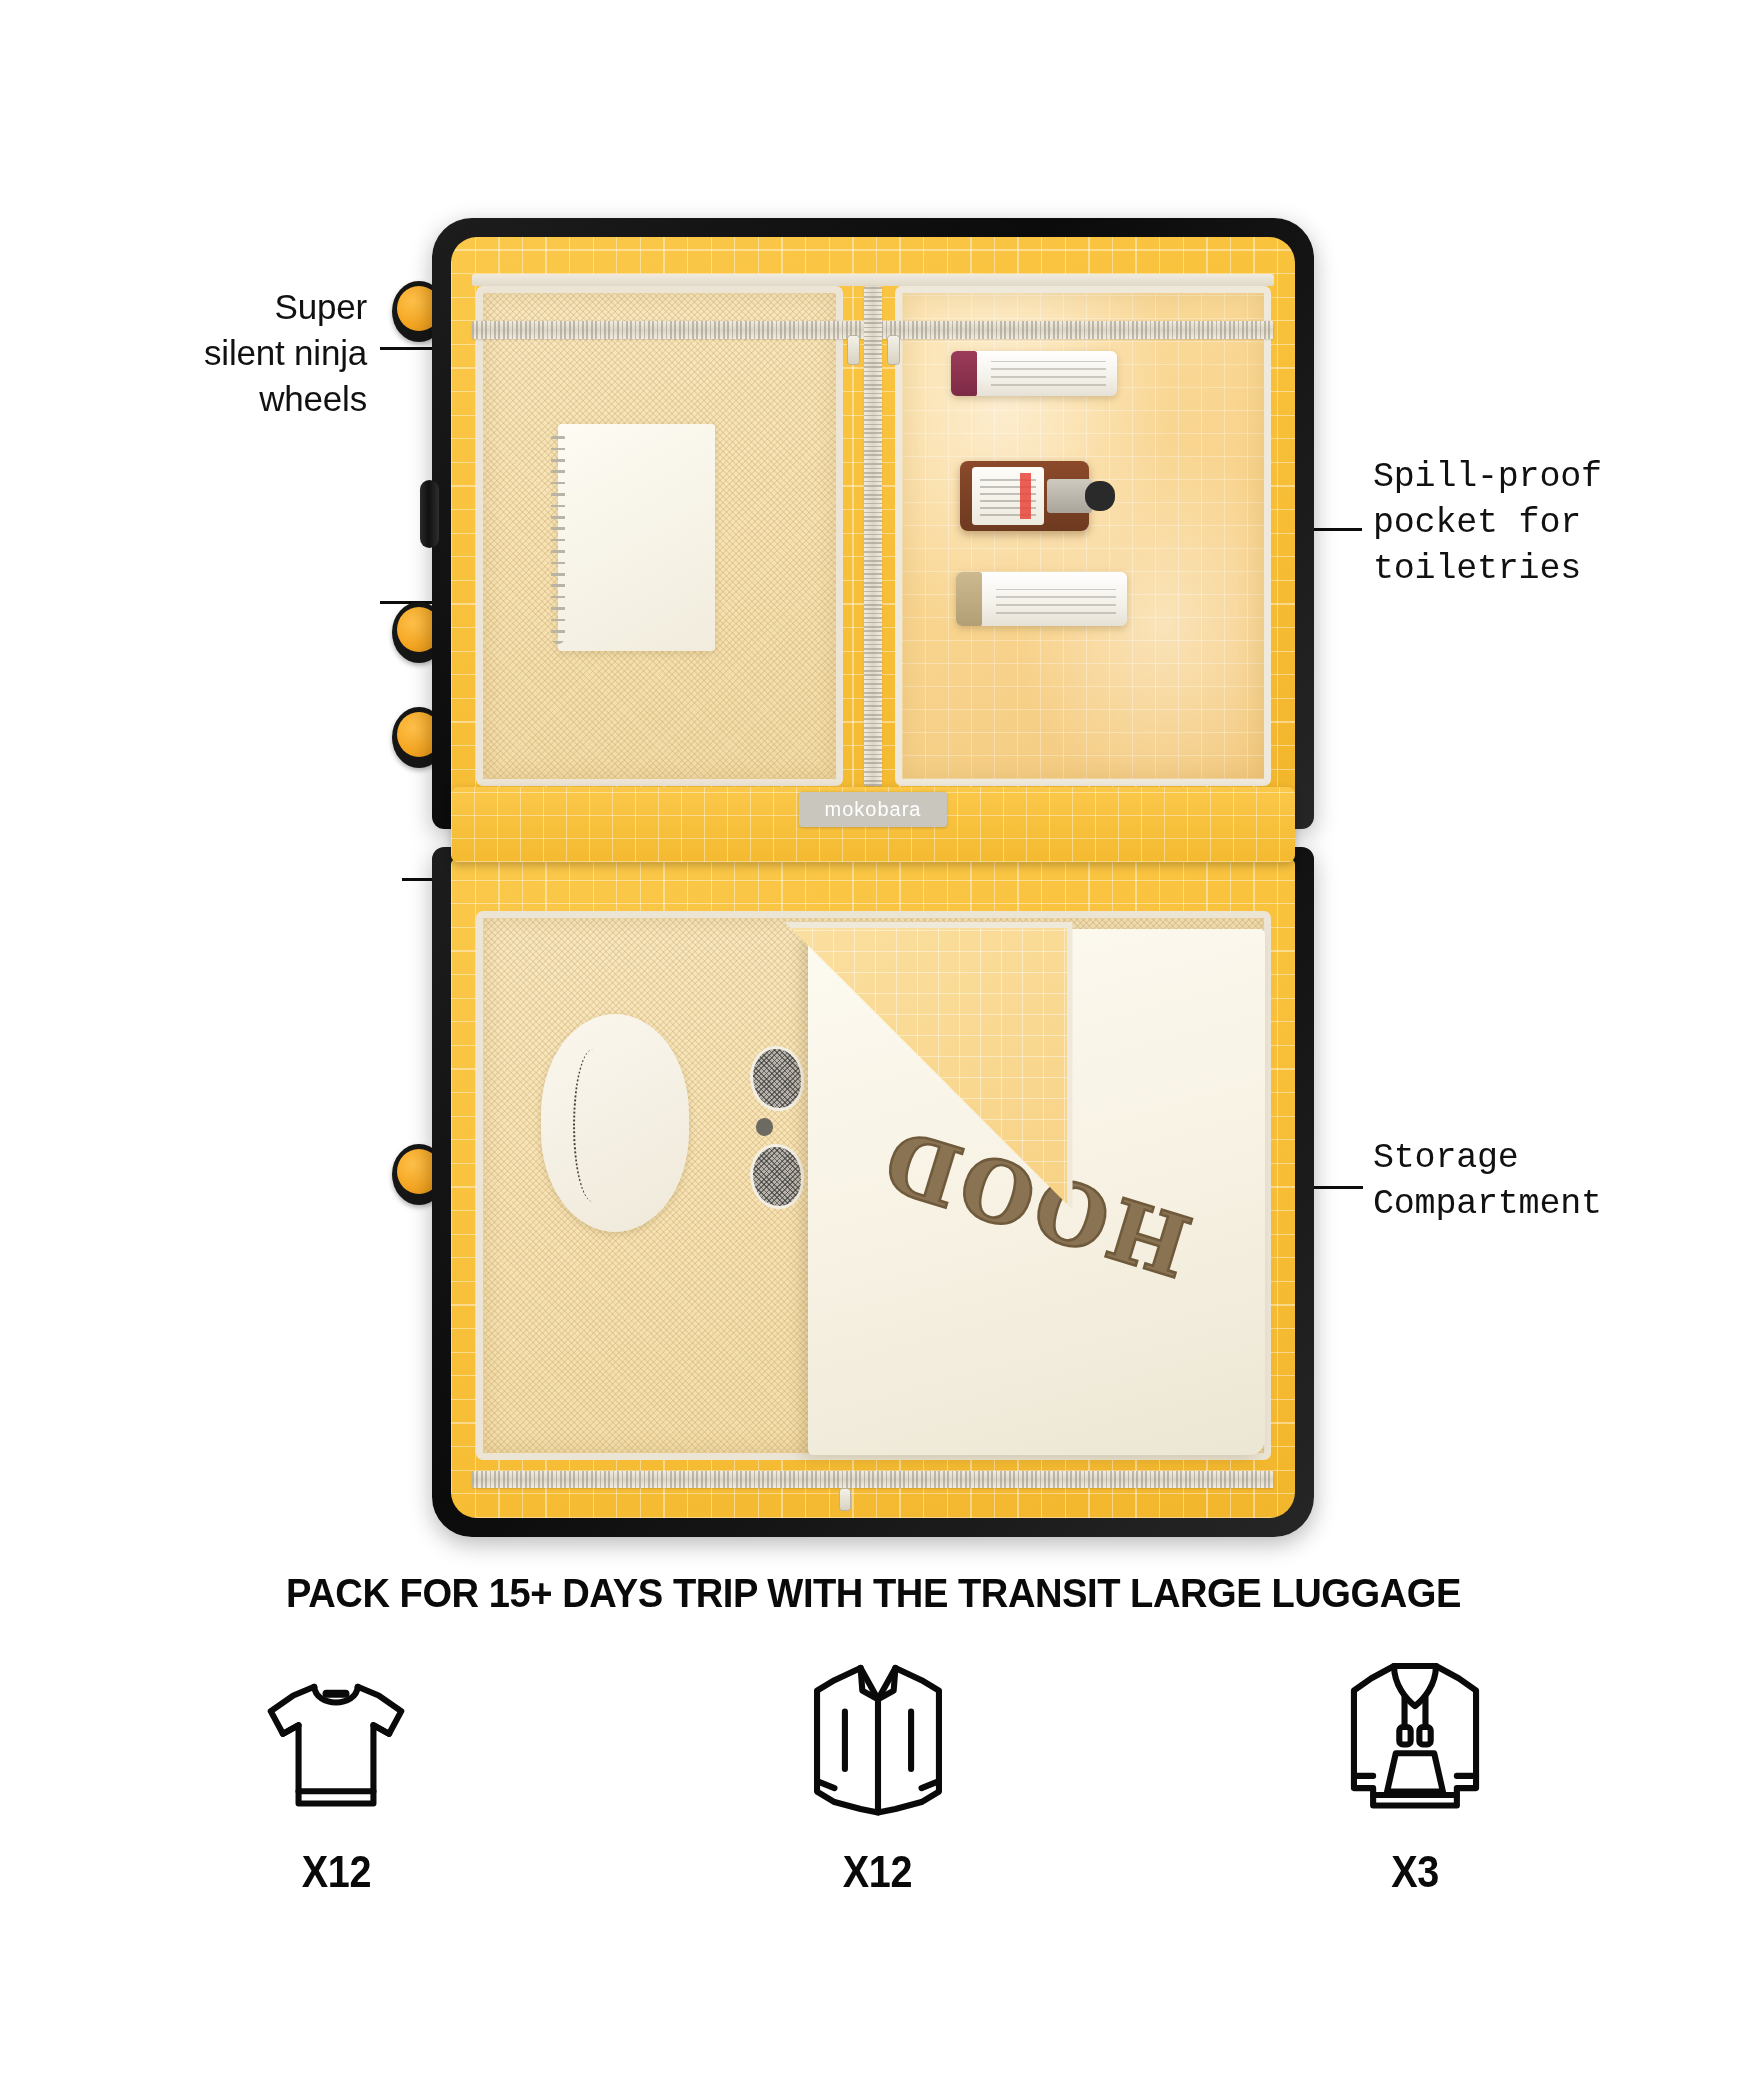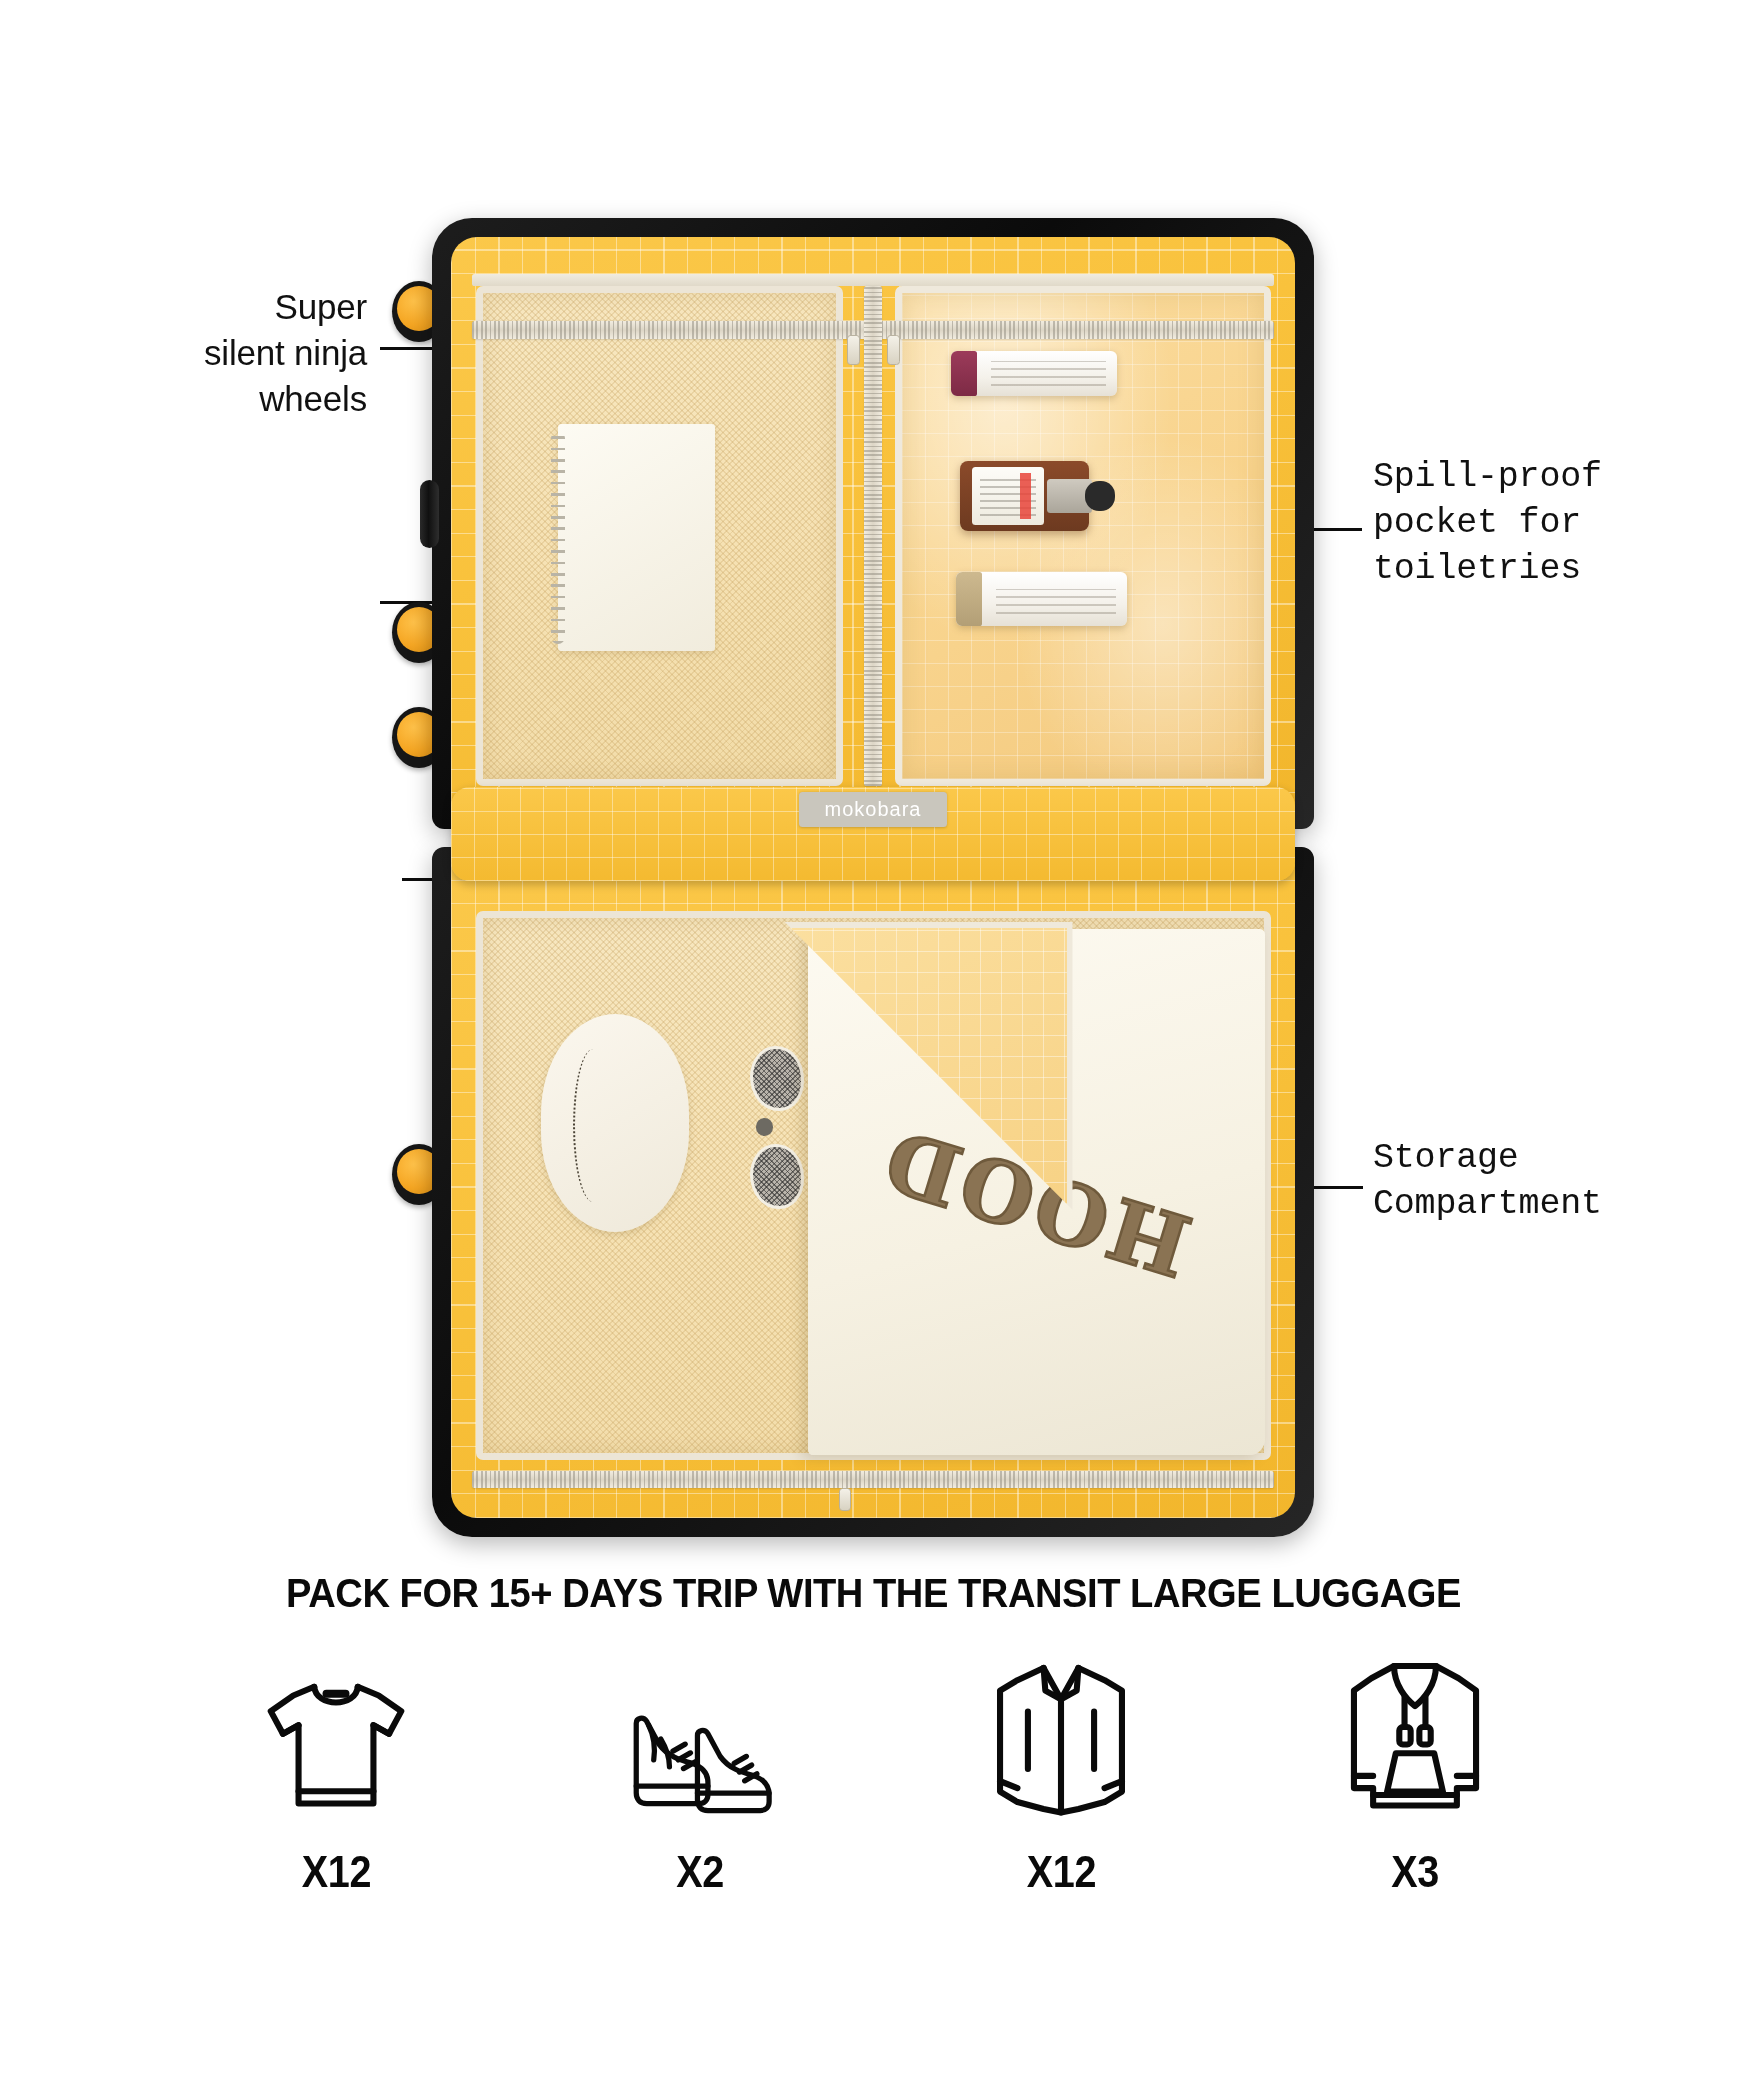--- a/index.html
+++ b/index.html
@@ -193,26 +193,26 @@
     color: #ffffff;
     font-size: 20px;
     letter-spacing: 1px;
     font-weight: 400;
   }
 
   
   .divider-flap {
     position: absolute;
     left: 19px; right: 19px;
-    top: 569px; height: 94px;
+    top: 569px; height: 75px;
     background:
       repeating-linear-gradient(0deg, rgba(255,255,255,.40) 0 1.3px, rgba(255,255,255,0) 1.3px 23px),
       repeating-linear-gradient(90deg, rgba(255,255,255,.40) 0 1.3px, rgba(255,255,255,0) 1.3px 23px),
       linear-gradient(180deg,#fbc84a 0%, #f4ba30 100%);
-    border-radius: 19px;
+    border-radius: 7px;
     z-index: 5;
     box-shadow: 0 3.5px 8.7px rgba(0,0,0,.22);
     text-align: right;
   }
 
   
   .tube, .bottle {
     position: absolute;
     filter: blur(0.5px);
   }
@@ -489,35 +489,20 @@
           <path d="M60 12 C62 36, 108 36, 110 12"></path>
           <path d="M74 20 L96 20" stroke-width="9"></path>
           <path d="M24 66 L42 56"></path>
           <path d="M42 132 L128 132"></path>
           <path d="M146 66 L128 56"></path>
         </svg>
       </div>
       <div class="pack-qty">X12</div>
     </div>
 
-    <div class="pack-item">
-      <div class="pack-icon">
-        <svg width="153" height="107" viewBox="0 0 175 122" fill="none" stroke="#0a0a0a" stroke-width="6" stroke-linejoin="round" stroke-linecap="round">
-          <path d="M14 16 C14 10, 22 8, 26 14 L40 40 C50 54, 64 58, 78 62 C90 66, 96 74, 96 84 L96 98 C96 104, 92 108, 86 108 L26 108 C18 108, 14 103, 14 96 Z"></path>
-          <path d="M14 88 L96 88"></path>
-          <path d="M28 18 C34 30, 36 44, 34 58"></path>
-          <path d="M42 34 C48 44, 52 54, 52 66"></path>
-          <path d="M56 48 L70 40 M62 58 L76 50 M68 68 L82 60"></path>
-          <path d="M84 30 C84 24, 92 22, 96 28 L110 54 C120 68, 134 72, 148 76 C160 80, 166 88, 166 98 L166 106 C166 112, 162 116, 156 116 L96 116 C88 116, 84 111, 84 104 Z"></path>
-          <path d="M84 96 L166 96"></path>
-          <path d="M126 62 L140 54 M132 72 L146 64 M138 82 L152 74"></path>
-        </svg>
-      </div>
-      <div class="pack-qty">X2</div>
-    </div>
 
     <div class="pack-item">
       <div class="pack-icon">
         <svg width="140" height="155" viewBox="0 0 160 178" fill="none" stroke="#0a0a0a" stroke-width="7" stroke-linejoin="round" stroke-linecap="round">
           <path d="M60 8 L30 22 L10 34 L10 150 L30 162 L60 170 L80 174 L100 170 L130 162 L150 150 L150 34 L130 22 L100 8"></path>
           <path d="M60 8 L80 44 L100 8"></path>
           <path d="M60 8 L62 34 L80 44 M100 8 L98 34 L80 44"></path>
           <path d="M80 44 L80 174"></path>
           <path d="M10 138 L30 146 M150 138 L130 146"></path>
           <path d="M42 58 L42 124 M118 58 L118 124"></path>

